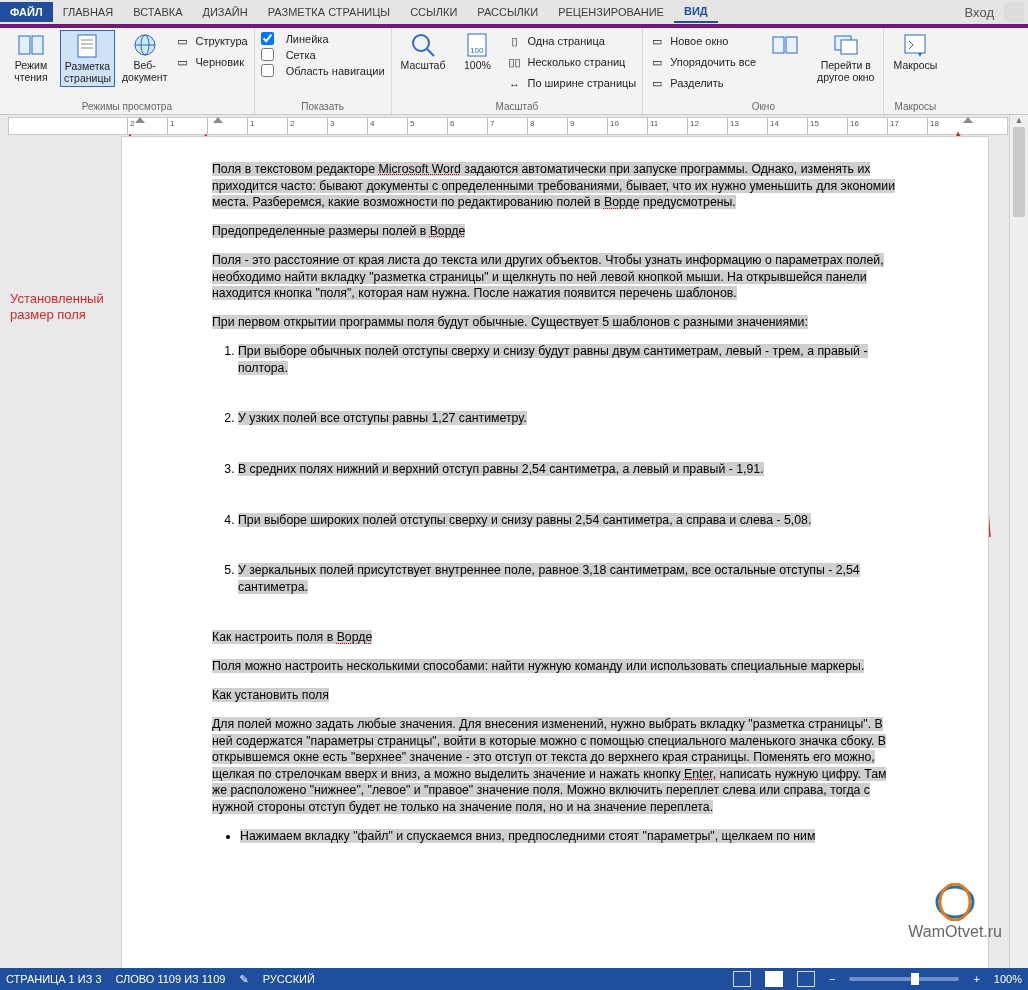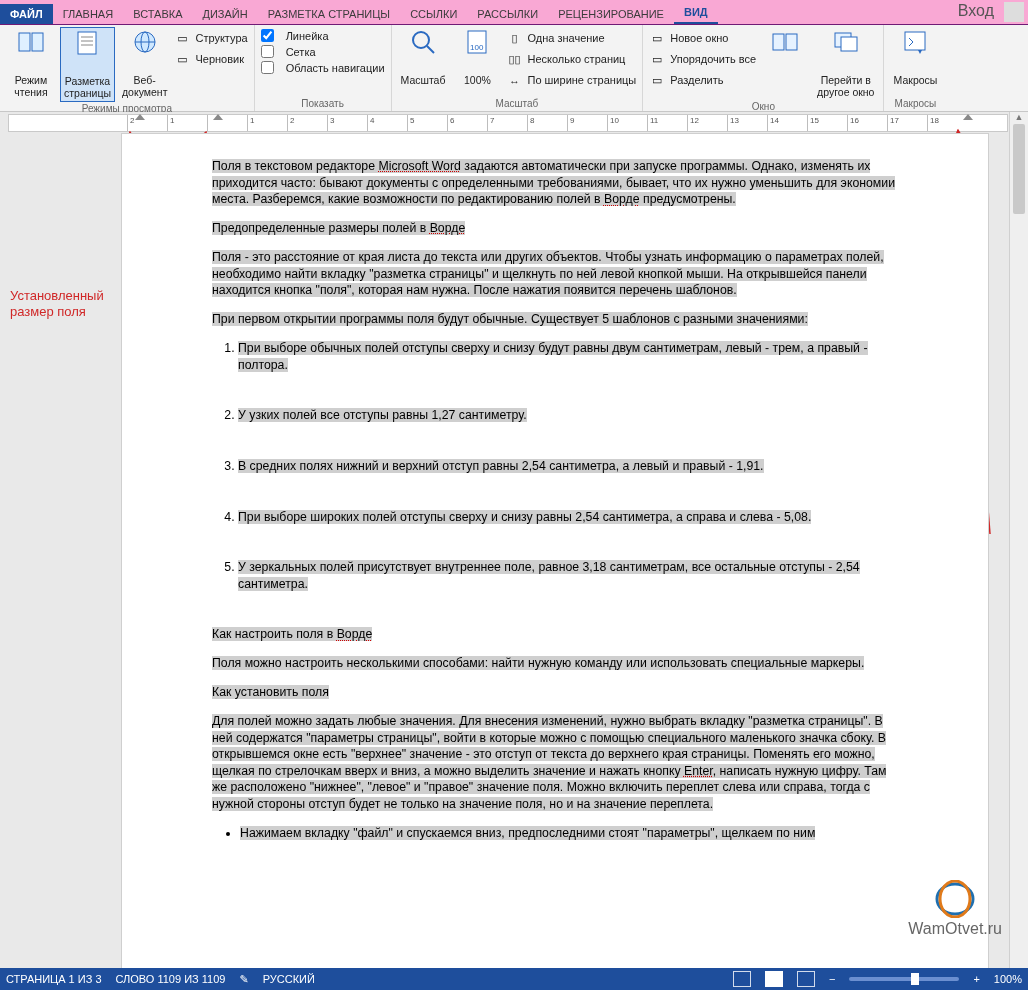--- a/index.html
+++ b/index.html
@@ -1,29 +1,29 @@
 <!DOCTYPE html>
 <html><head>
 <meta charset="utf-8">
 <style>
   html,body{margin:0;padding:0;font-family:"Segoe UI",Tahoma,Arial,sans-serif;font-size:12px;color:#222;background:#fff;width:1028px;height:990px;overflow:hidden}
   
-  .tabs{display:flex;align-items:flex-end;height:24px;background:#f9a8d4;border-bottom:1px solid #701a75}
+  .tabs{display:flex;align-items:center;height:24px;background:#e5e5e5;border-bottom:4px solid #701a75}
   .tab{padding:4px 10px;font-size:11px;color:#3b3b3b;cursor:pointer;white-space:nowrap}
   .tab.file{background:#1e4e9c;color:#fff;font-weight:bold}
   .tab.active{color:#1e4e9c;font-weight:bold;border-bottom:2px solid #1e4e9c}
   .tabs-spacer{flex:1}
-  .login{padding:4px 6px;font-size:16px;color:#555}
+  .login{padding:4px 6px;font-size:13px;color:#555}
   .avatar{width:20px;height:20px;background:#ddd;margin:2px 4px}
   
   .ribbon{display:flex;background:#f3f3f3;border-bottom:1px solid #c7c7c7;height:86px}
   .group{display:flex;flex-direction:column;padding:2px 6px 0 6px;border-right:1px solid #d7d7d7}
   .group-body{display:flex;flex:1;align-items:flex-start;gap:4px}
   .group-label{font-size:10px;color:#666;text-align:center;padding:1px 0 2px 0;white-space:nowrap}
-  .big-btn{display:flex;flex-direction:column;align-items:center;justify-content:flex-start;min-width:44px;padding:2px 3px;font-size:10.5px;line-height:1.15;text-align:center;cursor:pointer;gap:19px}
+  .big-btn{display:flex;flex-direction:column;align-items:center;justify-content:flex-start;min-width:44px;padding:2px 3px;font-size:10.5px;line-height:1.15;text-align:center;cursor:pointer;gap:1px}
   .big-btn.selected{background:#cfe3f8;border:1px solid #2a6ac1}
   .ico{width:28px;height:26px;display:flex;align-items:center;justify-content:center}
   .check-col{display:flex;flex-direction:column;gap:3px;padding-top:2px;font-size:11px}
   .chk{display:flex;align-items:center;gap:12px;white-space:nowrap}
   .chk input{width:13px;height:13px;margin:0}
   .line-btn{display:flex;align-items:center;gap:5px;font-size:11px;white-space:nowrap;cursor:pointer;padding:1px 0}
   .line-btn .mini-ico{width:16px;height:16px;display:inline-flex;align-items:center;justify-content:center}
   
   .workspace{position:relative;background:#e9e9e9;height:866px}
   .ruler{position:absolute;left:8px;right:20px;top:2px;height:16px;background:#fff;border:1px solid #c9c9c9;font-size:8px;color:#555}
@@ -162,21 +162,21 @@
           <svg width="22" height="24">
               <rect x="2" y="1" width="18" height="22" fill="#fff" stroke="#2a6ac1"></rect>
               <text x="4" y="20" font-size="8" fill="#2a6ac1">100</text>
             </svg>
         </span>
         <span>100%</span>
       </div>
       <div class="check-col">
         <div class="line-btn">
             <span class="mini-ico">▯</span>
-            <span>Одна значение</span>
+            <span>Одна страница</span>
           </div>
         <div class="line-btn">
             <span class="mini-ico">▯▯</span>
             <span>Несколько страниц</span>
           </div>
         <div class="line-btn">
             <span class="mini-ico">↔</span>
             <span>По ширине страницы</span>
           </div>
       </div>

